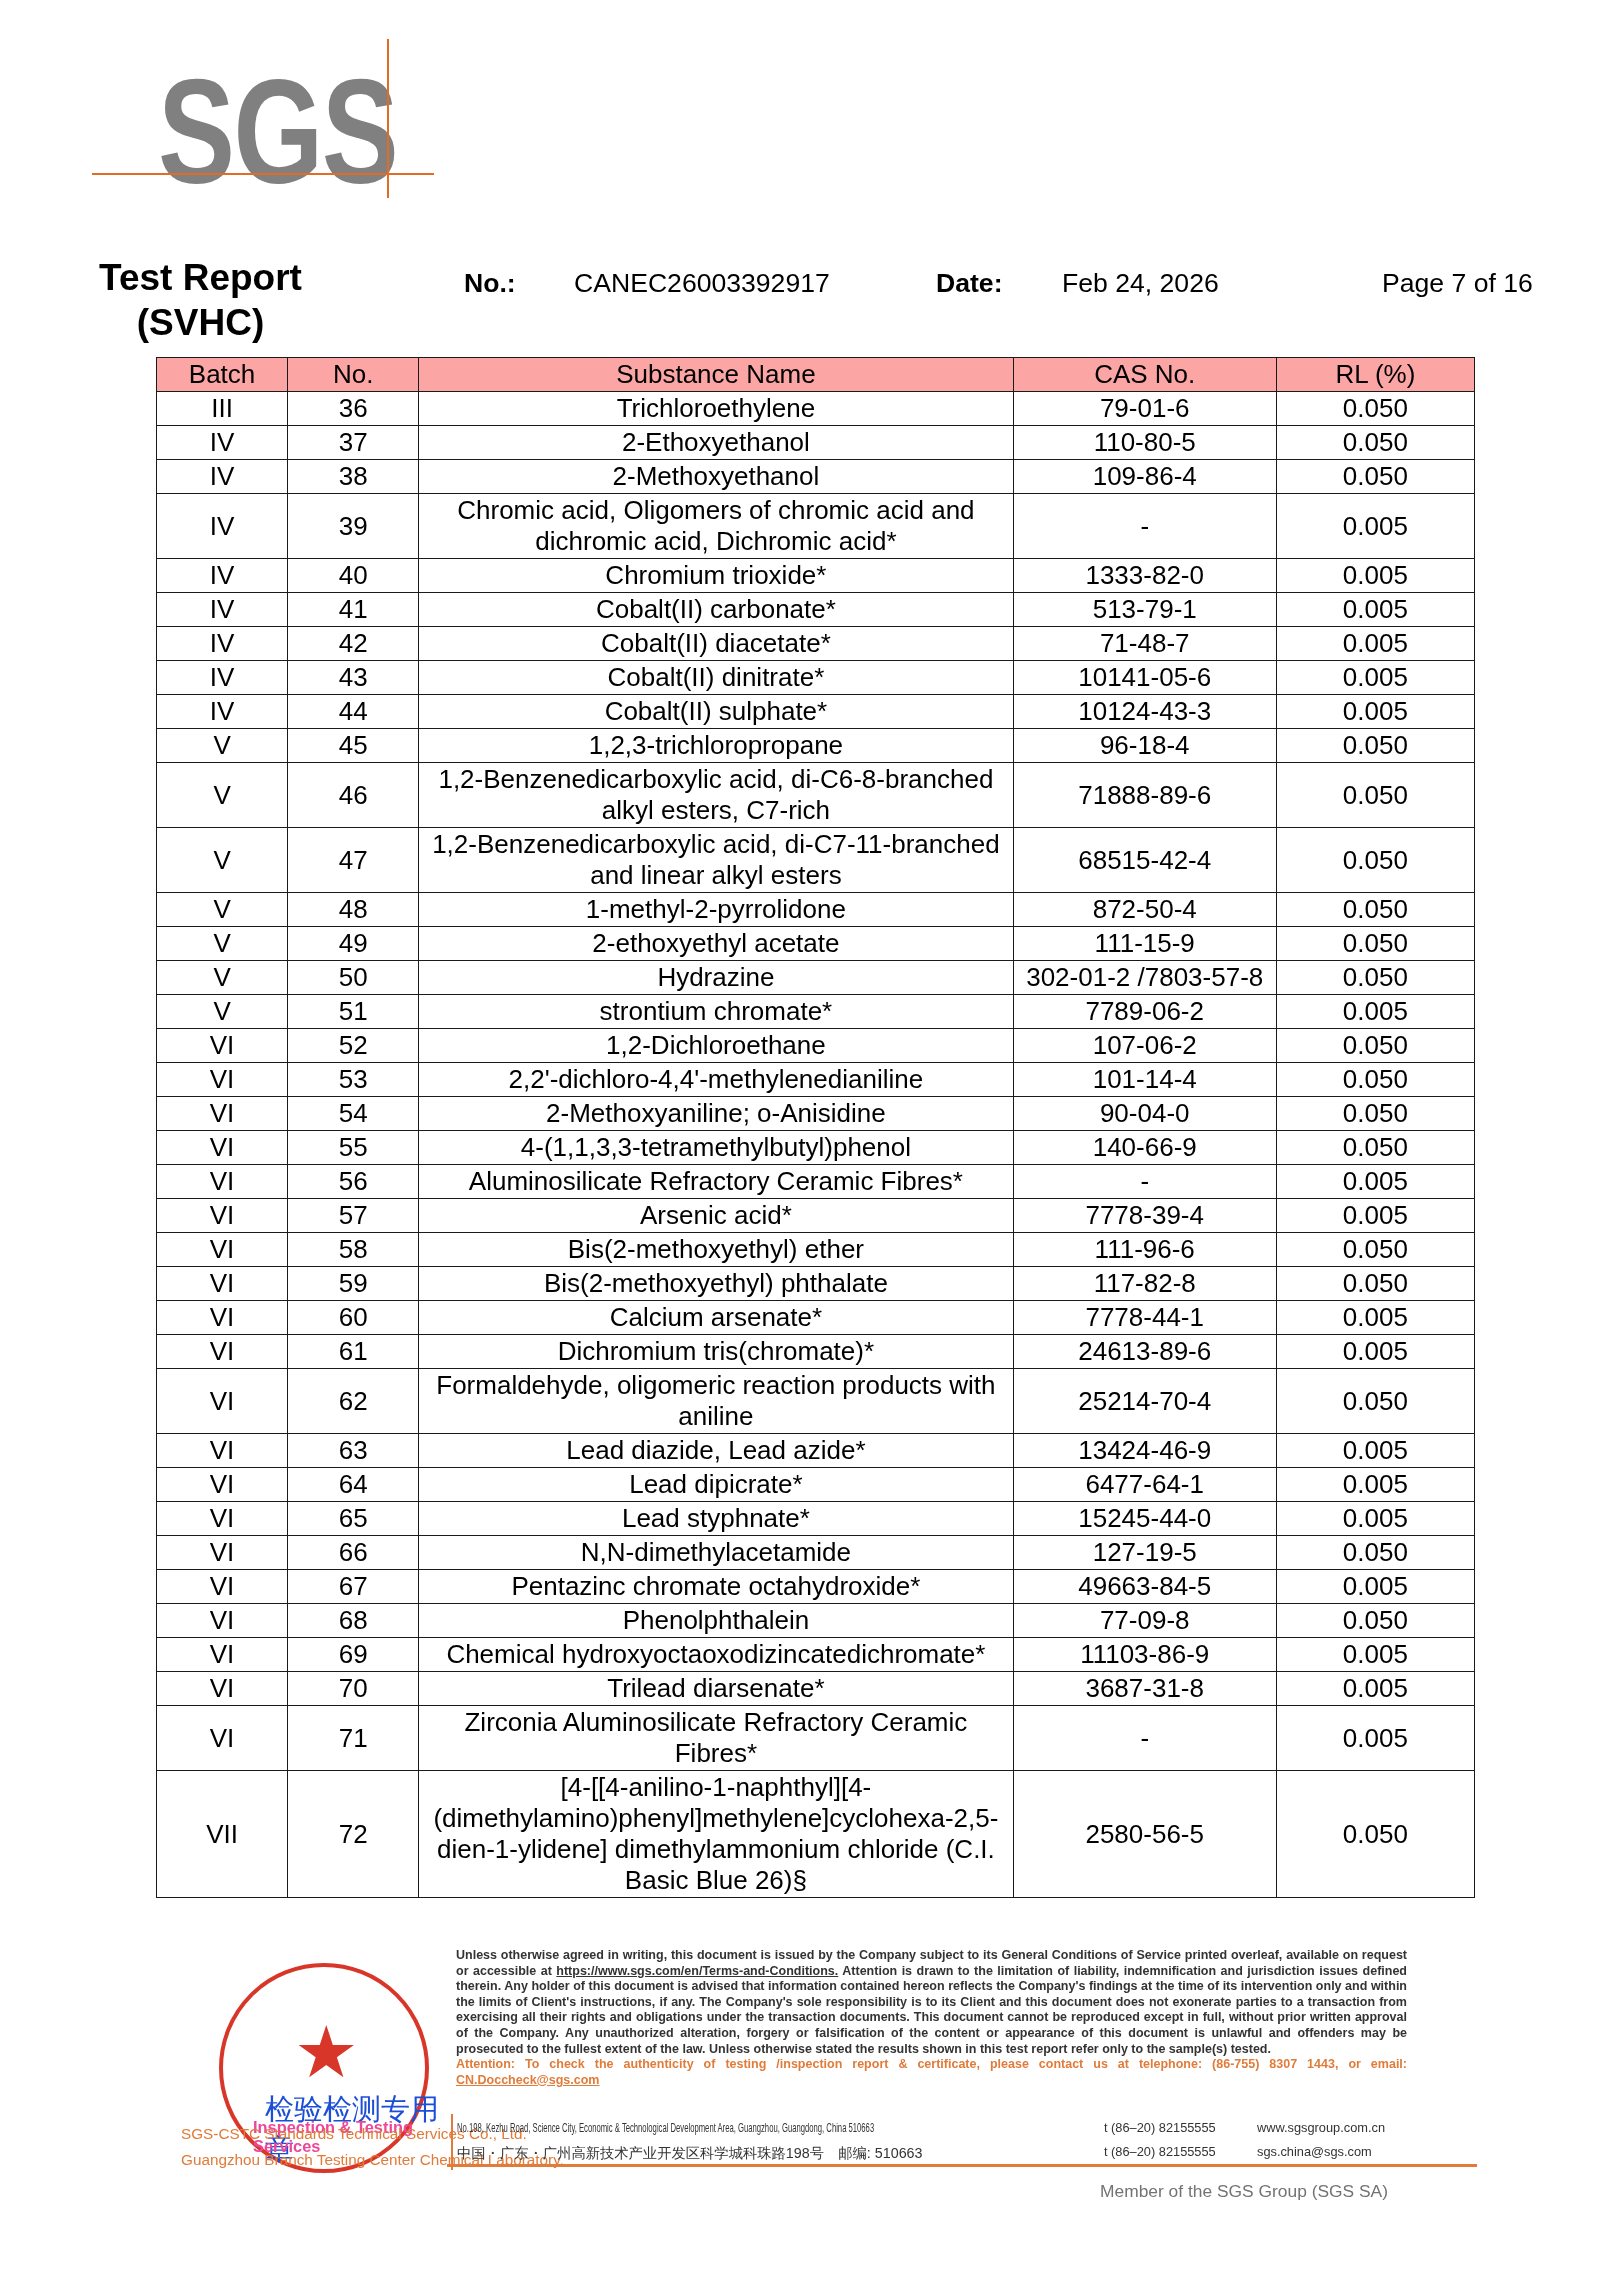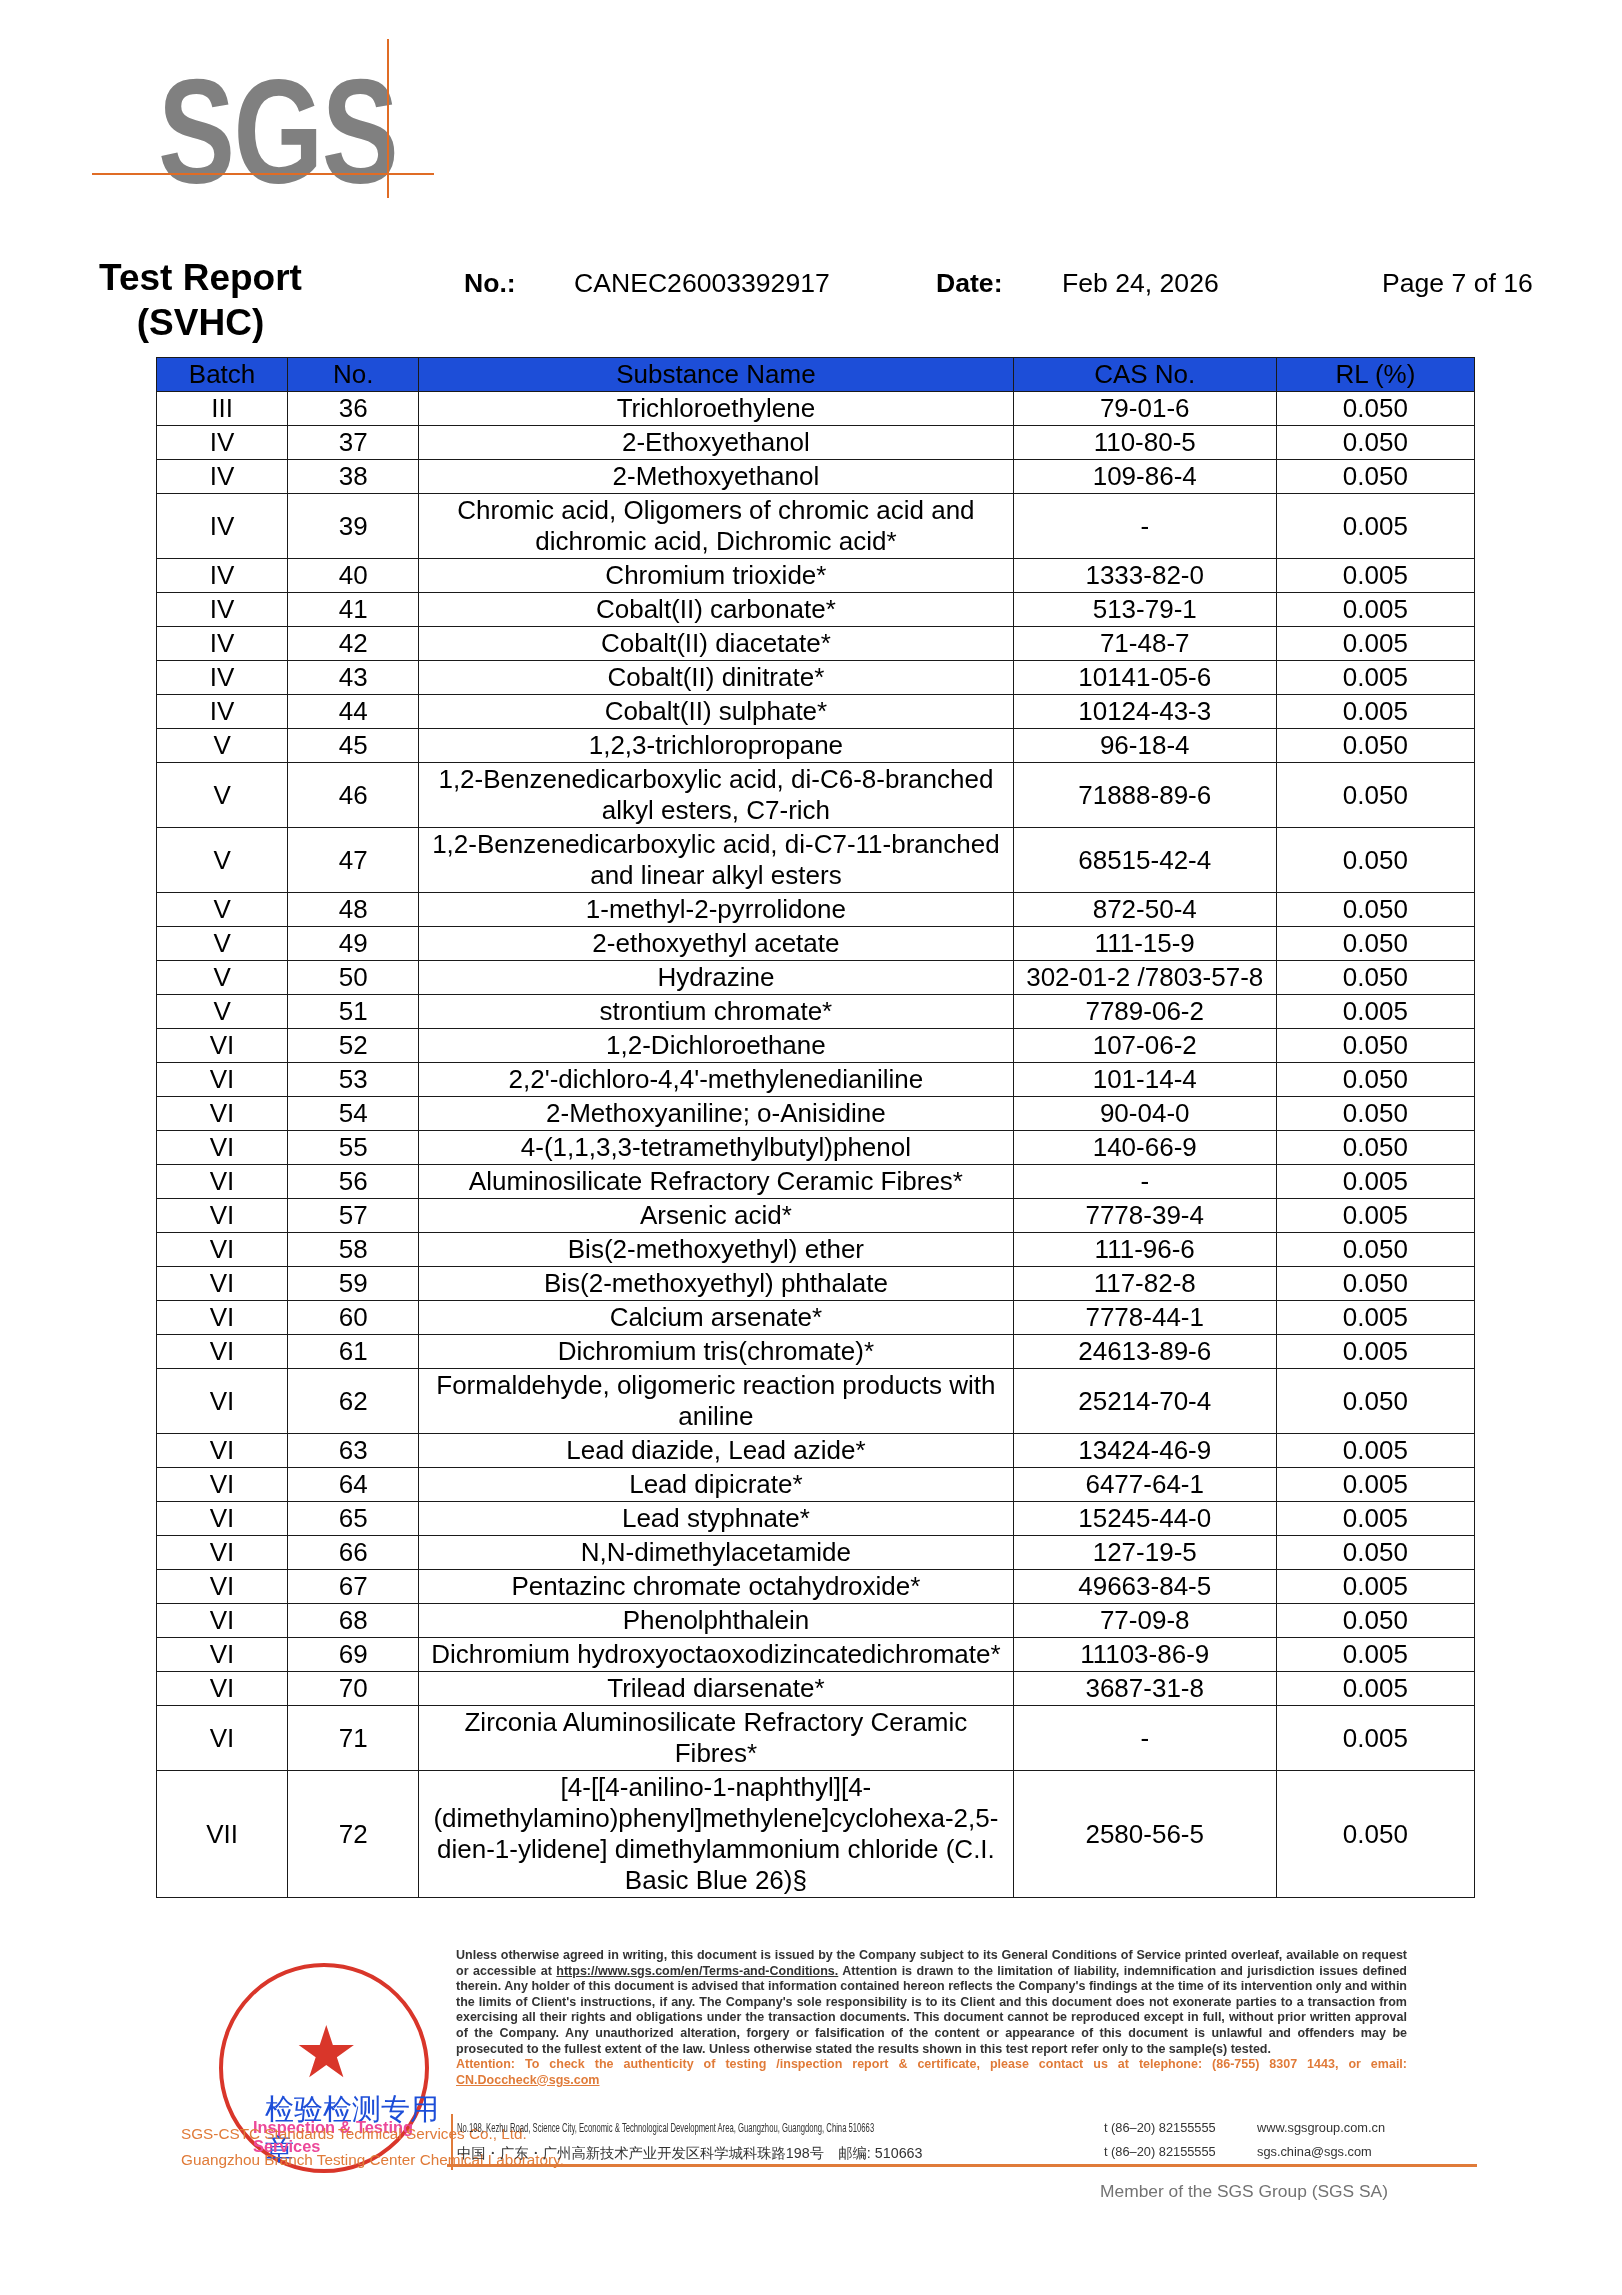--- a/index.html
+++ b/index.html
@@ -17,21 +17,21 @@
   
   .hdr-title { position: absolute; left: 93px; top: 255px; font-size: 37px; font-weight: bold; line-height: 45px; text-align: center; width: 215px; }
   .hdr-title span { display: block; }
   .hdr-label { position: absolute; top: 268px; font-size: 26.6px; font-weight: bold; }
   .hdr-value { position: absolute; top: 268px; font-size: 26.6px; margin-left: 27px; }
 
   
   table.svhc { position: absolute; left: 156px; top: 357px; width: 1319px; border-collapse: collapse;
                font-size: 26px; line-height: 31px; }
   table.svhc th, table.svhc td { border: 1.5px solid #1a1a1a; text-align: center; vertical-align: middle; padding: 1px 5.1px; font-weight: normal; }
-  table.svhc th { background: #1d4ed8; height: 31px; }
+  table.svhc th { background: #fca5a5; height: 31px; }
   table.svhc td { height: 30px; }
   col.c-batch { width: 131px; } col.c-no { width: 131px; } col.c-name { width: 594px; }
   col.c-cas { width: 263px; } col.c-rl { width: 198px; }
 
   
   .stamp { position: absolute; left: 176px; top: 1960px; width: 291px; height: 230px; }
   .stamp-circle { position: absolute; left: 43px; top: 2.6px; width: 210px; height: 210px; border: 4.1px solid #d9362a; border-radius: 50%; box-sizing: border-box; }
   .stamp-star { position: absolute; left: 118px; top: 56px; font-size: 72px; color: #d9362a; line-height: 72px; }
   .stamp-cn { position: absolute; left: 89px; top: 130px; font-size: 29px; color: #1d4ed8; }
   .stamp-en { position: absolute; left: 77px; top: 158px; font-size: 16.4px; color: #ec4899; font-weight: bold; }
@@ -312,21 +312,21 @@
       <tr>
         <td>VI</td>
         <td>68</td>
         <td>Phenolphthalein</td>
         <td>77-09-8</td>
         <td>0.050</td>
       </tr>
       <tr>
         <td>VI</td>
         <td>69</td>
-        <td>Dichromium hydroxyoctaoxodizincatedichromate*</td>
+        <td>Chemical hydroxyoctaoxodizincatedichromate*</td>
         <td>11103-86-9</td>
         <td>0.005</td>
       </tr>
       <tr>
         <td>VI</td>
         <td>70</td>
         <td>Trilead diarsenate*</td>
         <td>3687-31-8</td>
         <td>0.005</td>
       </tr>

